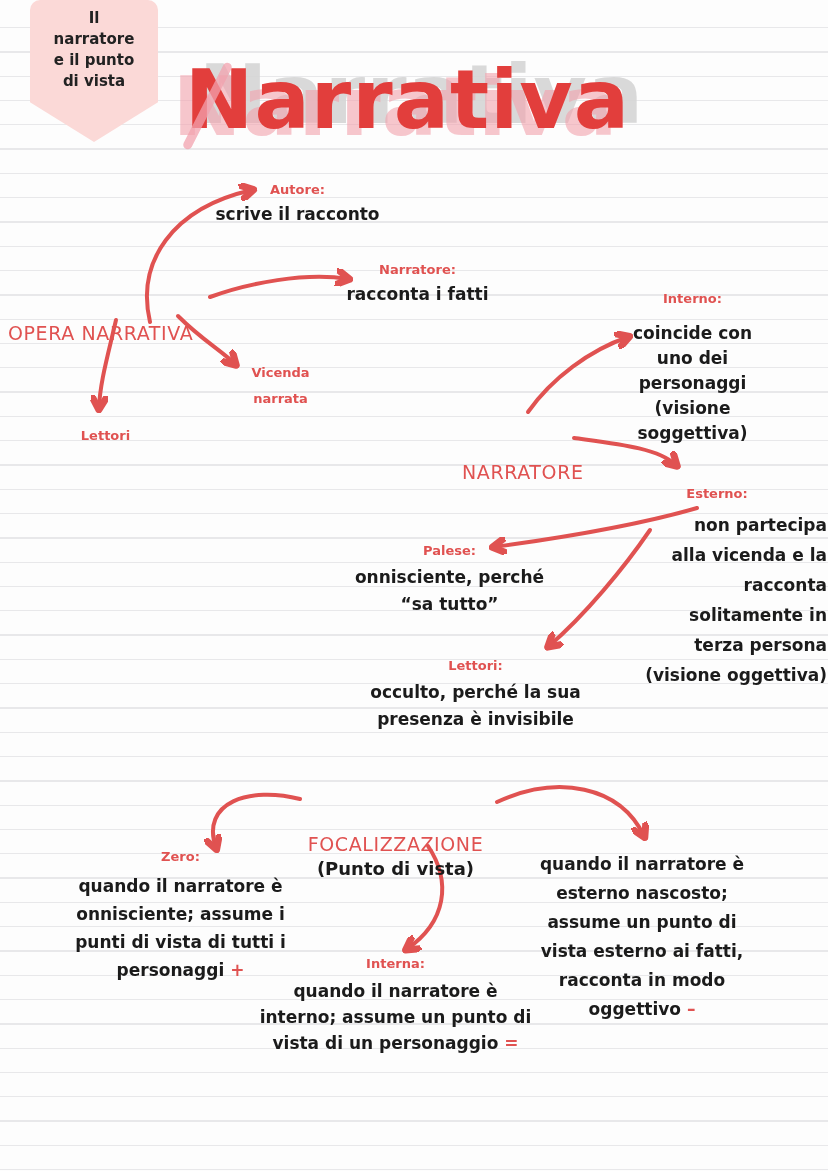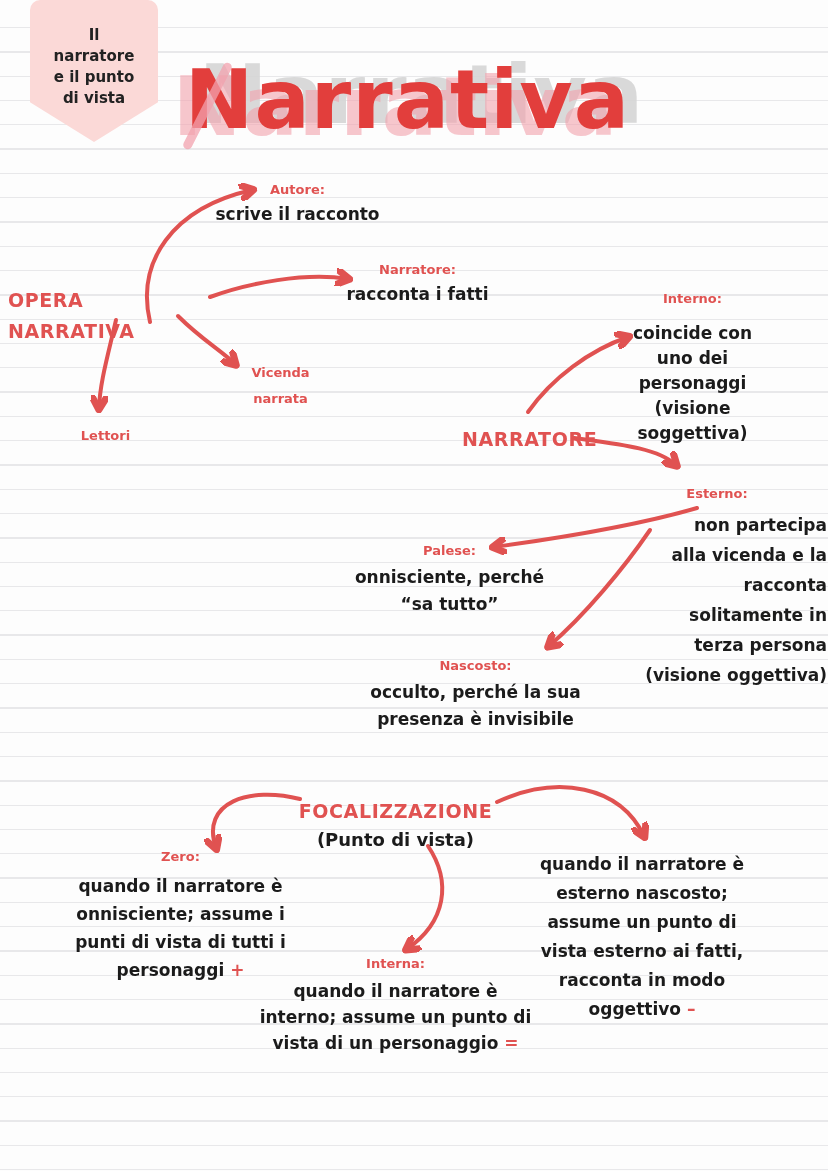--- a/index.html
+++ b/index.html
@@ -18,33 +18,33 @@
       #e8e8ea 23px, #e8e8ea 24.3px
     );
     background-position: 0 4px;
   }
 
   .abs { position: absolute; }
   .ctr { text-align: center; }
   .prelines { white-space: pre-line; }
 
   .lbl-red { color: #e05251; font-weight: 700; font-size: 13px; line-height: 22px; }
-  .caps-red { color: #e05251; font-weight: 700; font-size: 19px; letter-spacing: 0.6px; line-height: 31px; }
+  .caps-red { color: #e05251; font-weight: 400; font-size: 19px; letter-spacing: 0.6px; line-height: 24px; margin-top: 36px; }
   .txt { color: #1b1b1b; font-weight: 700; font-size: 17px; }
   .suffix-red { color: #e05251; font-weight: 700; }
 
   
   .note {
     left: 30px; top: 0px; width: 128px; height: 142px;
     background: #fbd9d7;
     border-radius: 10px;
     clip-path: polygon(0 0, 100% 0, 100% 72%, 50% 100%, 0 72%);
   }
   .note-text {
-    padding-top: 25px;
+    padding-top: 8px;
     color: #222222;
     font-weight: 700;
     font-size: 15px;
     line-height: 21px;
     text-align: center;
     white-space: pre-line;
   }
 
   
   .title-wrap { left: 165px; top: 20px; width: 485px; height: 120px; margin-top: 24px; }
@@ -142,21 +142,21 @@
 (visione oggettiva)</div>
   </div>
 
   <div class="abs ctr" style="left:337px; top:540px; width:225px;">
     <div class="lbl-red">Palese:</div>
     <div class="txt prelines" style="line-height:27px; padding-top:2px;">onnisciente, perché
 “sa tutto”</div>
   </div>
 
   <div class="abs ctr" style="left:358px; top:655px; width:235px;">
-    <div class="lbl-red">Nascosto:</div>
+    <div class="lbl-red">Lettori:</div>
     <div class="txt prelines" style="line-height:27px; padding-top:2px;">occulto, perché la sua
 presenza è invisibile</div>
   </div>
 
   <div class="abs ctr" style="left:298px; top:796px; width:195px;">
     <div class="caps-red">FOCALIZZAZIONE</div>
     <div class="txt" style="font-size:18px; line-height:26px;">(Punto di vista)</div>
   </div>
 
   <div class="abs ctr" style="left:58px; top:846px; width:245px;">

